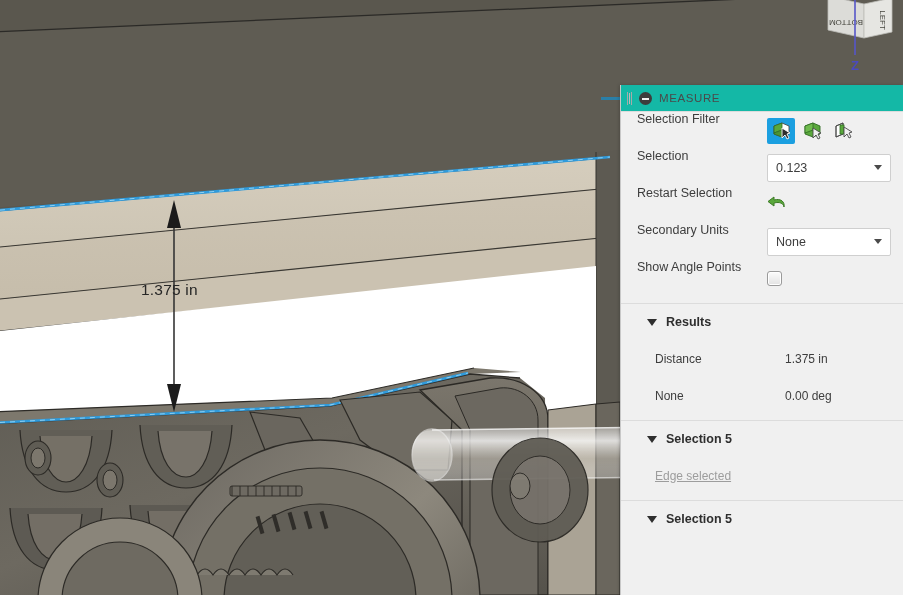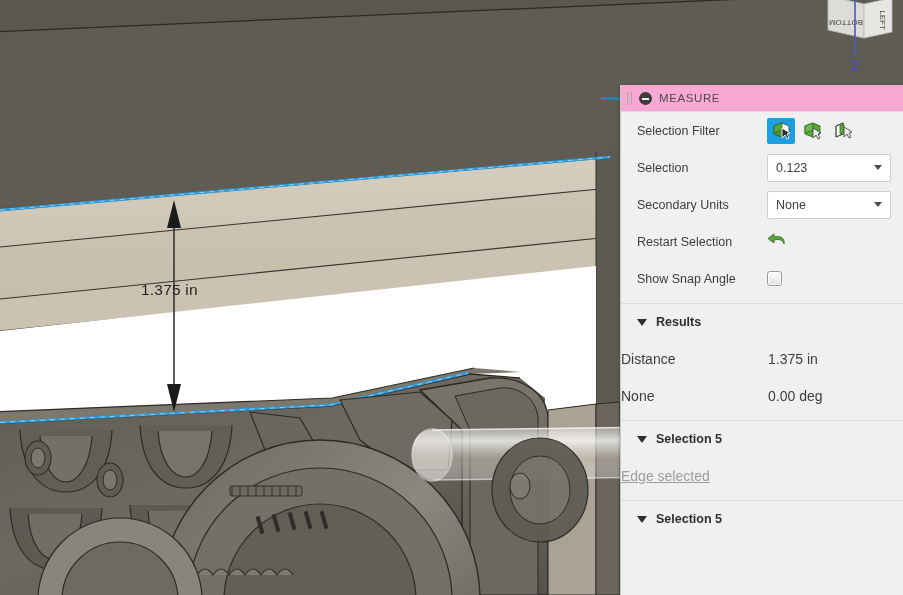--- a/index.html
+++ b/index.html
@@ -51,21 +51,21 @@
     border-left: 1px solid #c8c8c8;
     box-shadow: -1px 0 3px rgba(0,0,0,0.18);
     font-size: 12.5px;
     color: #3b3b3b;
     overflow: hidden;
   }
 
   .panel-header {
     position: relative;
     height: 27px;
-    background: #f9a8d4;
+    background: #14b8a6;
     display: flex;
     align-items: center;
     padding-left: 6px;
     border-bottom: 1px solid #dcdcdc;
   }
 
   .drag-grip {
     width: 7px;
     height: 15px;
     margin-right: 5px;
@@ -101,21 +101,20 @@
     font-size: 11.5px;
     letter-spacing: 0.6px;
     color: #4a4a4a;
     font-weight: 400;
   }
 
   .panel-body { padding: 0; }
 
   .row {
     display: flex;
-    align-items: center;
     height: 37px;
     padding: 0 14px 0 16px;
   }
   .row .label {
     flex: 0 0 130px;
     font-size: 12.5px;
     color: #3d3d3d;
     white-space: nowrap;
   }
   .row .control { flex: 1; display: flex; align-items: center; }
@@ -174,36 +173,36 @@
 
   .section-header {
     display: flex;
     align-items: center;
     height: 36px;
     padding: 0 16px;
     font-weight: bold;
     font-size: 12.5px;
     color: #2e2e2e;
     cursor: pointer;
+    margin-left: 10px;
   }
   .tri {
     width: 0; height: 0;
     border-left: 5px solid transparent;
     border-right: 5px solid transparent;
     border-top: 7px solid #2e2e2e;
     margin-right: 9px;
   }
 
   .kv {
     display: flex;
     align-items: center;
     height: 37px;
-    padding: 0 0;
-    font-size: 14px;
-    gap: 17px;
+    padding: 0 34px;
+    font-size: 12px;
   }
   .kv .k { flex: 0 0 130px; color: #3d3d3d; }
   .kv .v { color: #3d3d3d; }
   .kv.muted .k { color: #9d9d9d; text-decoration: underline; }
 
   
   #leader-stub {
     position: absolute;
     left: 601px;
     top: 97px;
@@ -444,42 +443,42 @@
         <div class="label">Selection</div>
         <div class="control">
           <div class="dropdown">
             <span>0.123</span>
             <span class="caret"></span>
           </div>
         </div>
       </div>
 
       <div class="row">
-        <div class="label">Secondary Units</div>
-        <div class="control">
-          <div class="dropdown">
-            <span>None</span>
-            <span class="caret"></span>
-          </div>
-        </div>
-      </div>
-
-      <div class="row">
         <div class="label">Restart Selection</div>
         <div class="control">
           <span class="icon-btn">
             <svg width="20" height="20" viewBox="0 0 20 20">
               <path d="M 7 5 C 14 3, 18 7, 17 12 C 16.5 8.5, 13 6.5, 7 8 L 7 11 L 1 6.5 L 7 2 Z" fill="#5aa83c" stroke="#3c7a26" stroke-width="1"></path>
             </svg>
           </span>
         </div>
       </div>
 
       <div class="row">
-        <div class="label">Show Snap Angle</div>
+        <div class="label">Secondary Units</div>
+        <div class="control">
+          <div class="dropdown">
+            <span>None</span>
+            <span class="caret"></span>
+          </div>
+        </div>
+      </div>
+
+      <div class="row">
+        <div class="label">Show Angle Points</div>
         <div class="control">
           <span class="checkbox"></span>
         </div>
       </div>
 
       <div class="divider"></div>
 
       <div class="section-header">
         <span class="tri"></span>
         <span>Results</span>

